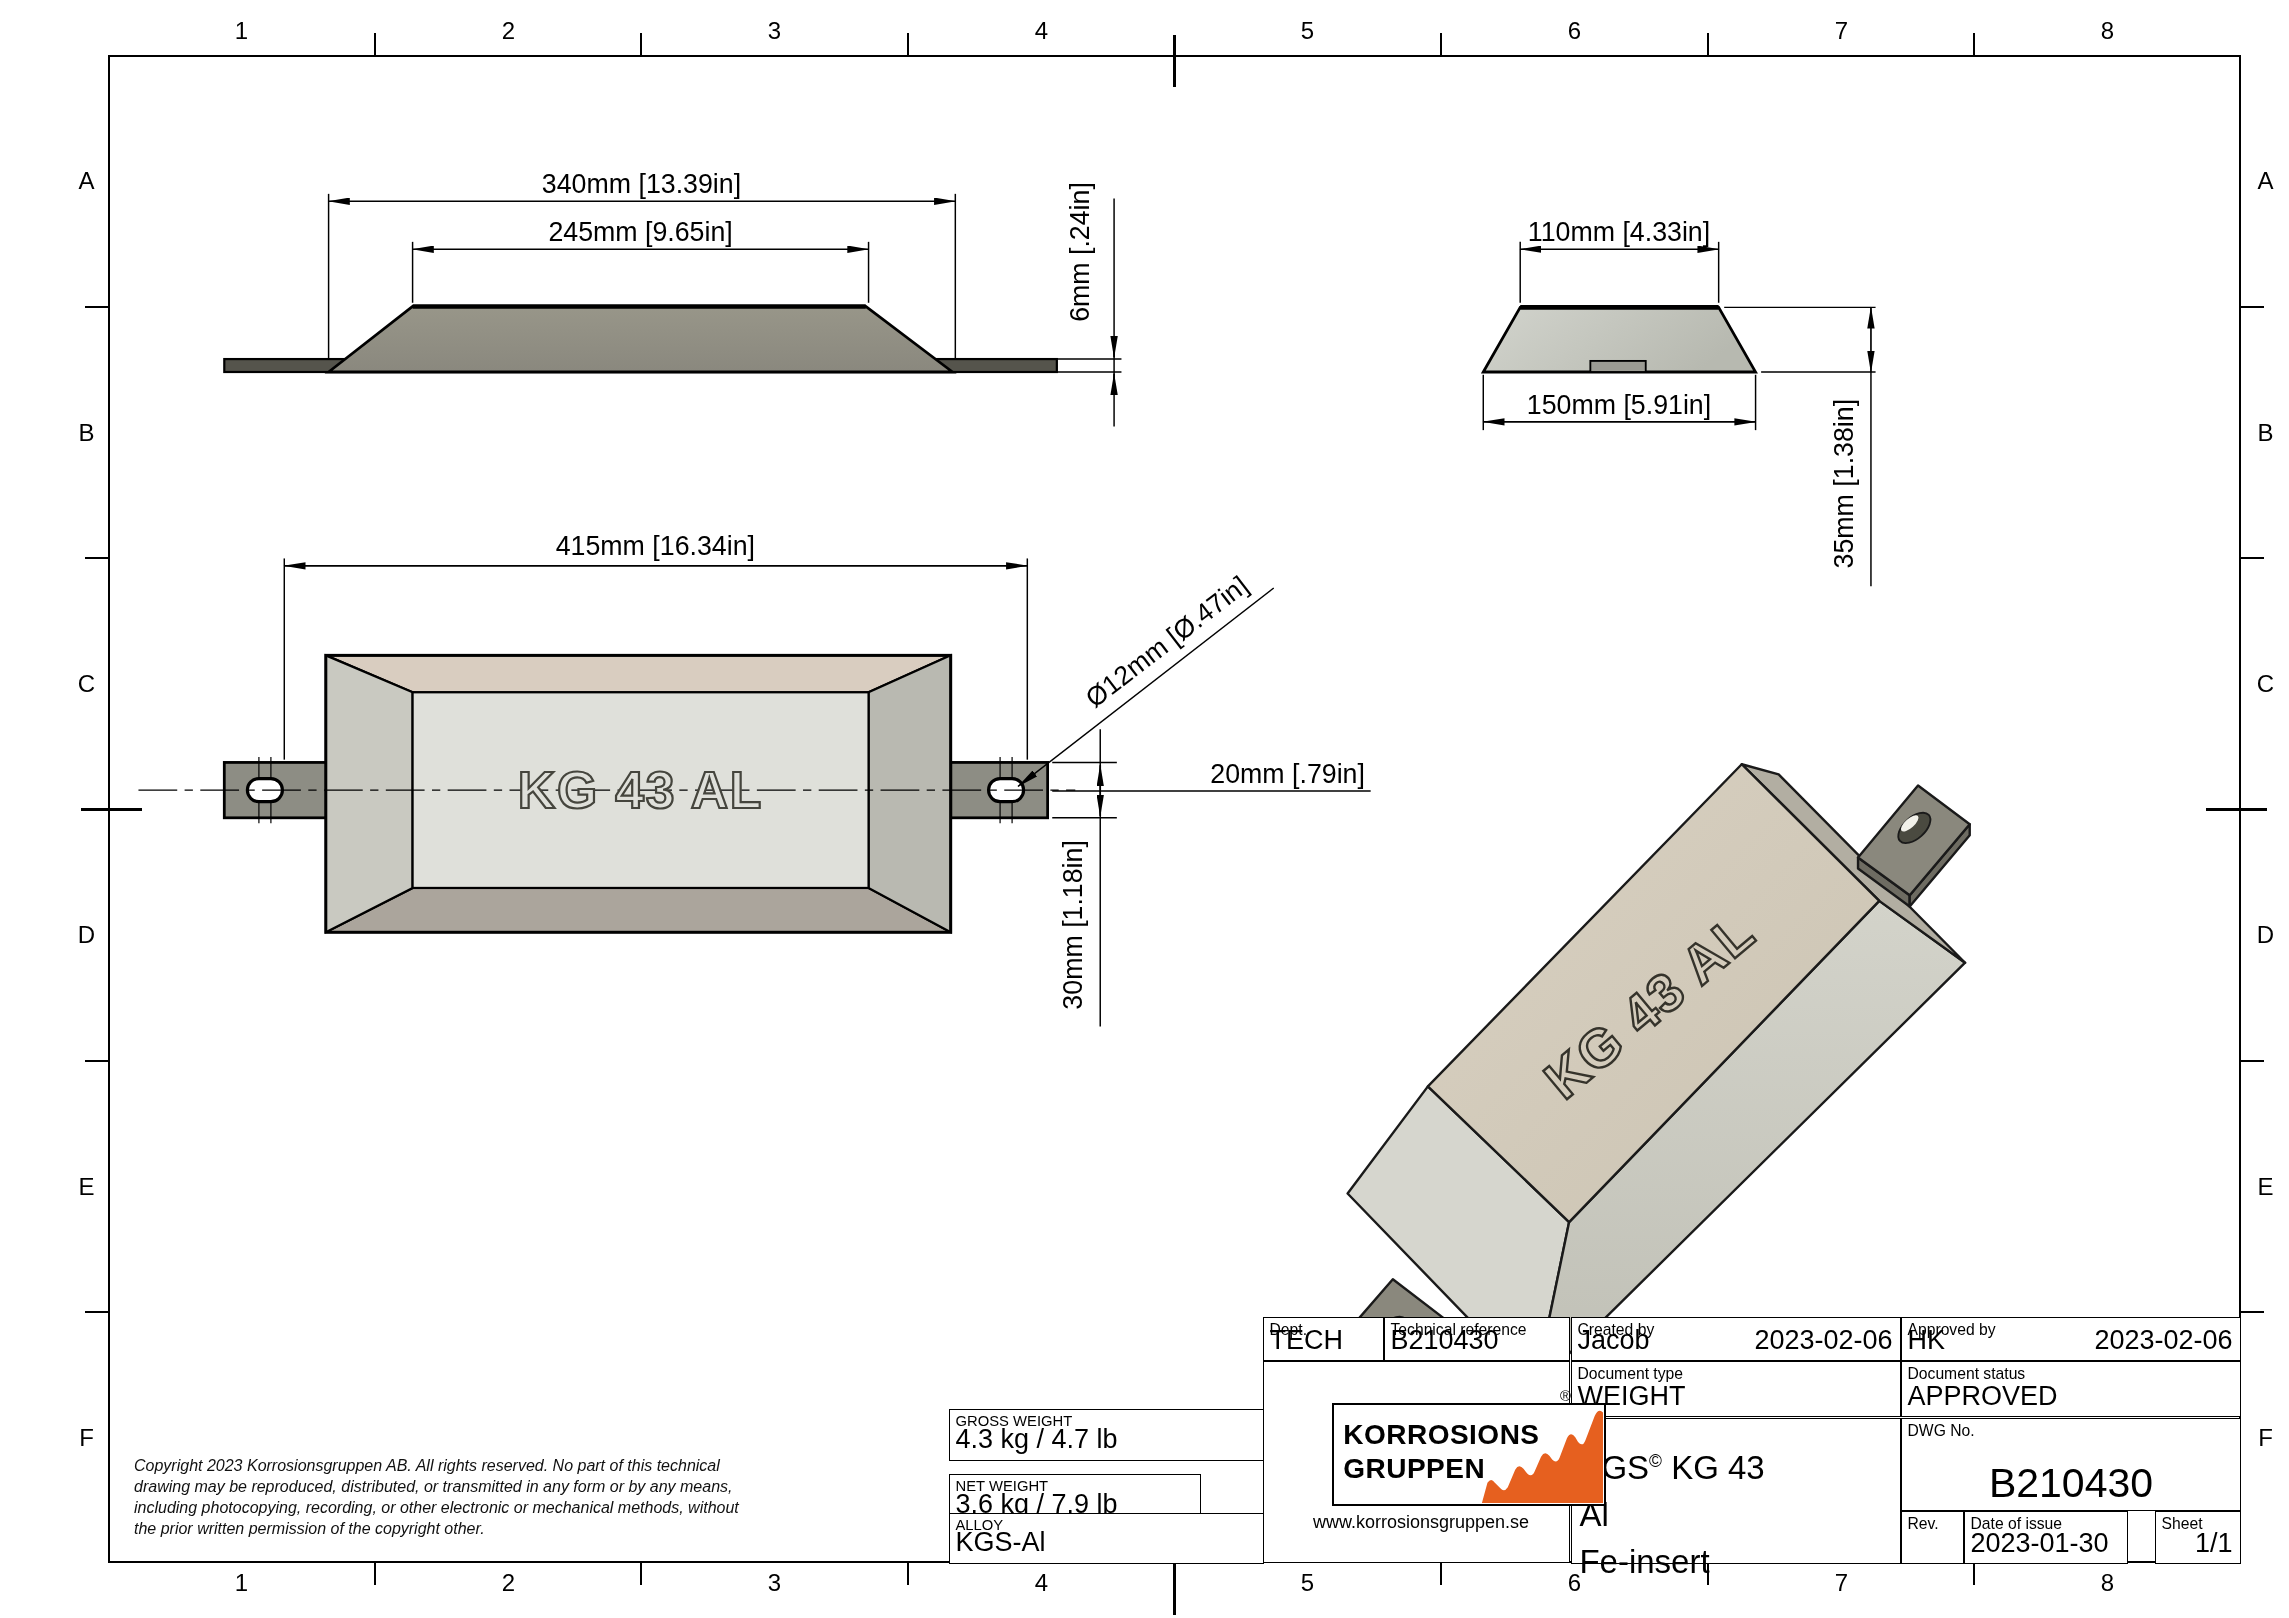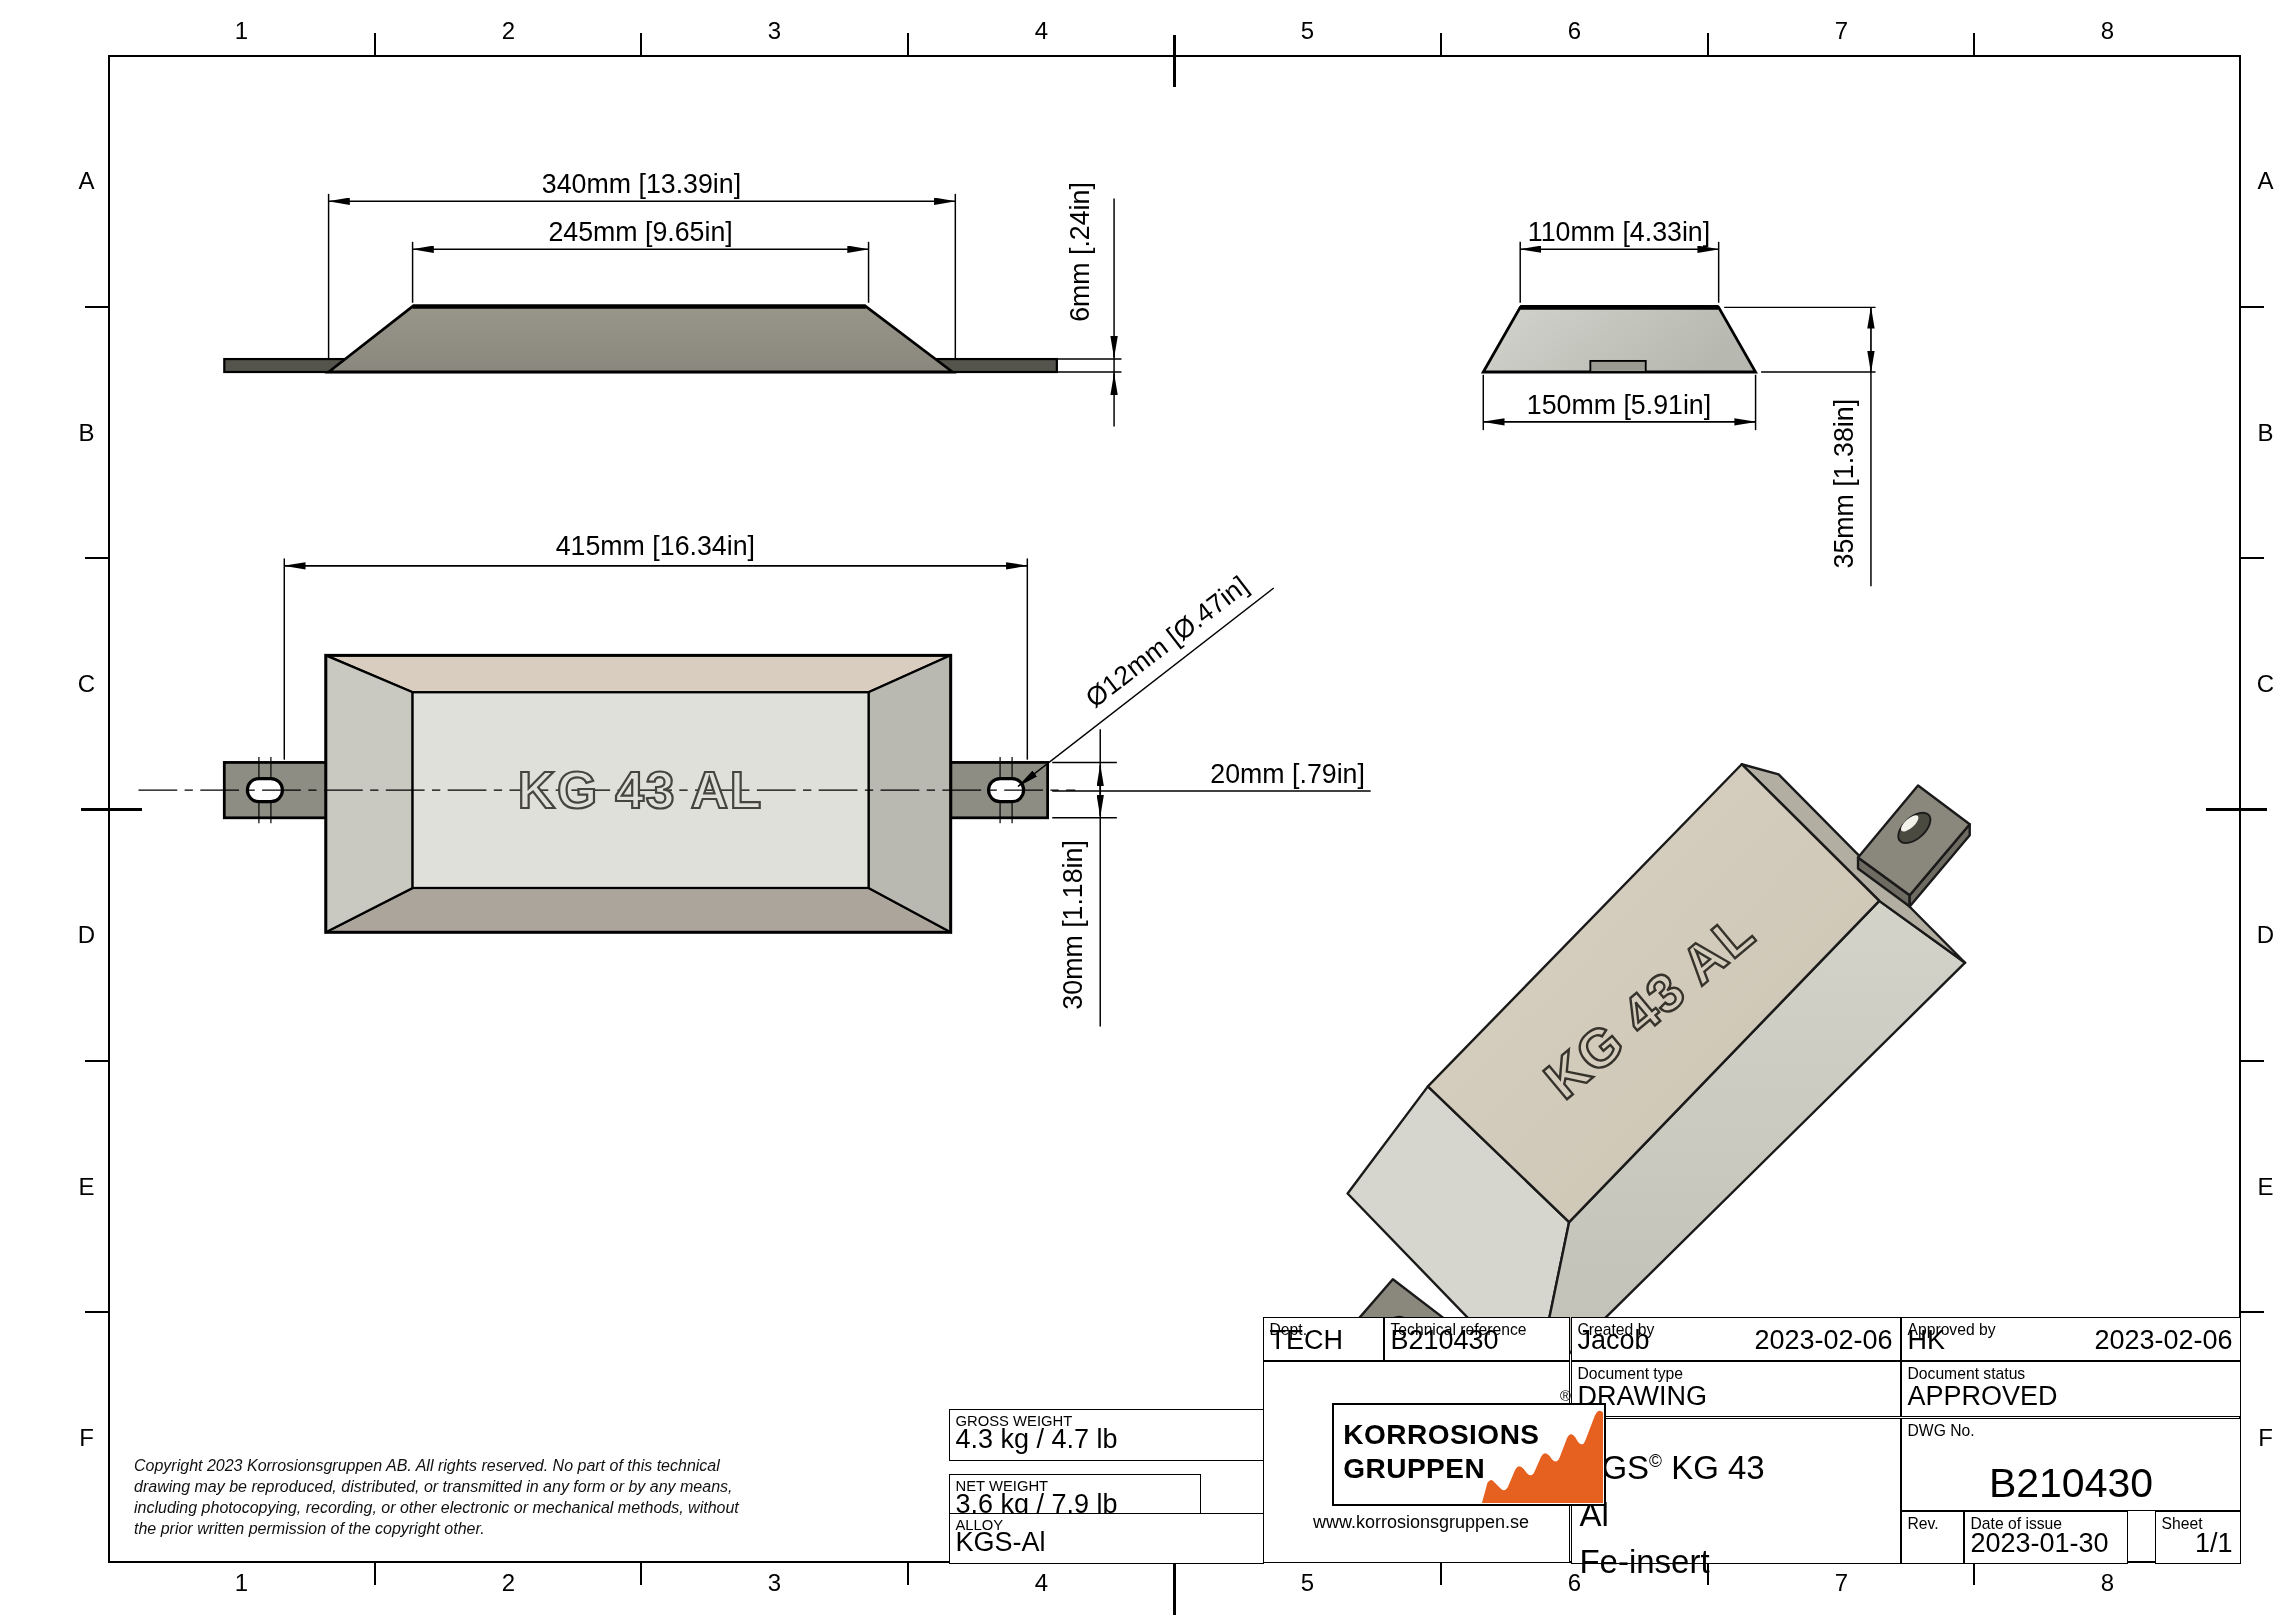--- a/index.html
+++ b/index.html
@@ -263,21 +263,21 @@
     <div class="tb-cell" style="left:1901px;top:1317px;width:340px;height:44px;">
       <span class="tb-label">Approved by</span>
       <span class="tb-flex">
           <span>HK</span>
           <span>2023-02-06</span>
         </span>
     </div>
     <div class="tb-cell" style="left:1263px;top:1361px;width:307px;height:202px;"></div>
     <div class="tb-cell" style="left:1571px;top:1361px;width:330px;height:56px;">
       <span class="tb-label">Document type</span>
-      <span class="tb-value">DRAWING</span>
+      <span class="tb-value">WEIGHT</span>
     </div>
     <div class="tb-cell" style="left:1901px;top:1361px;width:340px;height:56px;">
       <span class="tb-label">Document status</span>
       <span class="tb-value">APPROVED</span>
     </div>
     <div class="tb-cell" style="left:1571px;top:1418px;width:330px;height:146px;">
       <span class="tb-label">Title</span>
       <div class="title-lines">
         <div><span>KGS</span><sup>©</sup><span> KG 43</span></div>
         <div>Al</div>

